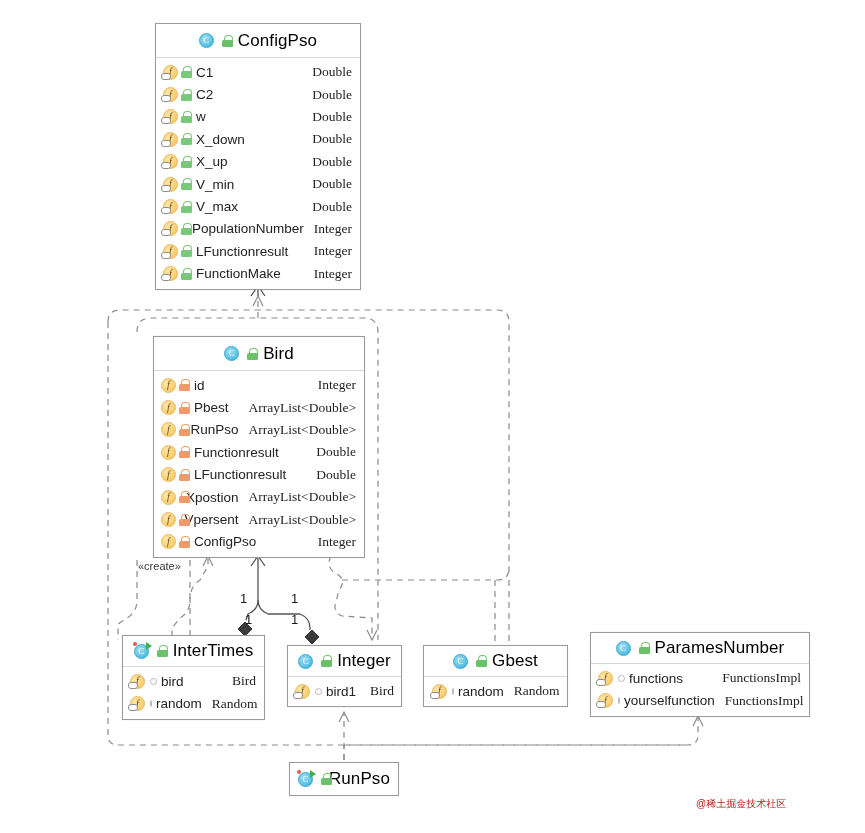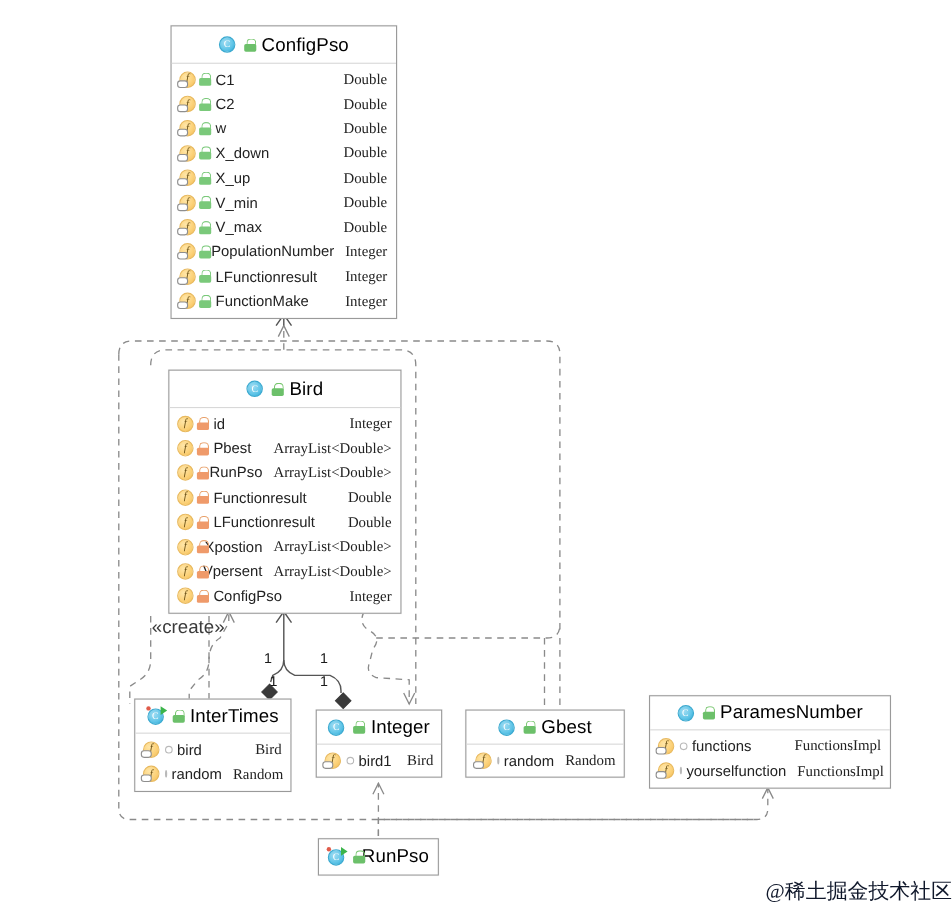--- a/index.html
+++ b/index.html
@@ -103,28 +103,28 @@
   }
   .ico-field-wrap{position:relative;display:inline-flex;}
 
   .ico-dot{
     width:7px;height:7px;border-radius:50%;
     border:1.4px solid #b9b9b9;box-sizing:border-box;background:#fff;
     margin-left:5px;
   }
 
   .stereotype{
-    position:absolute;font-size:17px;color:#3a3a3a;white-space:nowrap;z-index:6;
+    position:absolute;font-size:11px;color:#3a3a3a;white-space:nowrap;z-index:6;
   }
   .mult{
     position:absolute;font-size:13px;color:#1a1a1a;z-index:6;
   }
   .watermark{
-    position:absolute;font-size:19px;color:#0f172a;white-space:nowrap;
-    font-family:Liberation Serif, serif;z-index:8;
+    position:absolute;font-size:10px;color:#b91c1c;white-space:nowrap;
+    font-family:Liberation Sans, sans-serif;z-index:8;
   }
 </style>
 </head>
 <body>
 
 <div id="canvas">
 
   <svg class="wires" viewBox="0 0 865 833" xmlns="http://www.w3.org/2000/svg">
     <defs>
       <marker id="hollowArrow" markerWidth="14" markerHeight="14" refX="11" refY="6" orient="auto" markerUnits="userSpaceOnUse">

